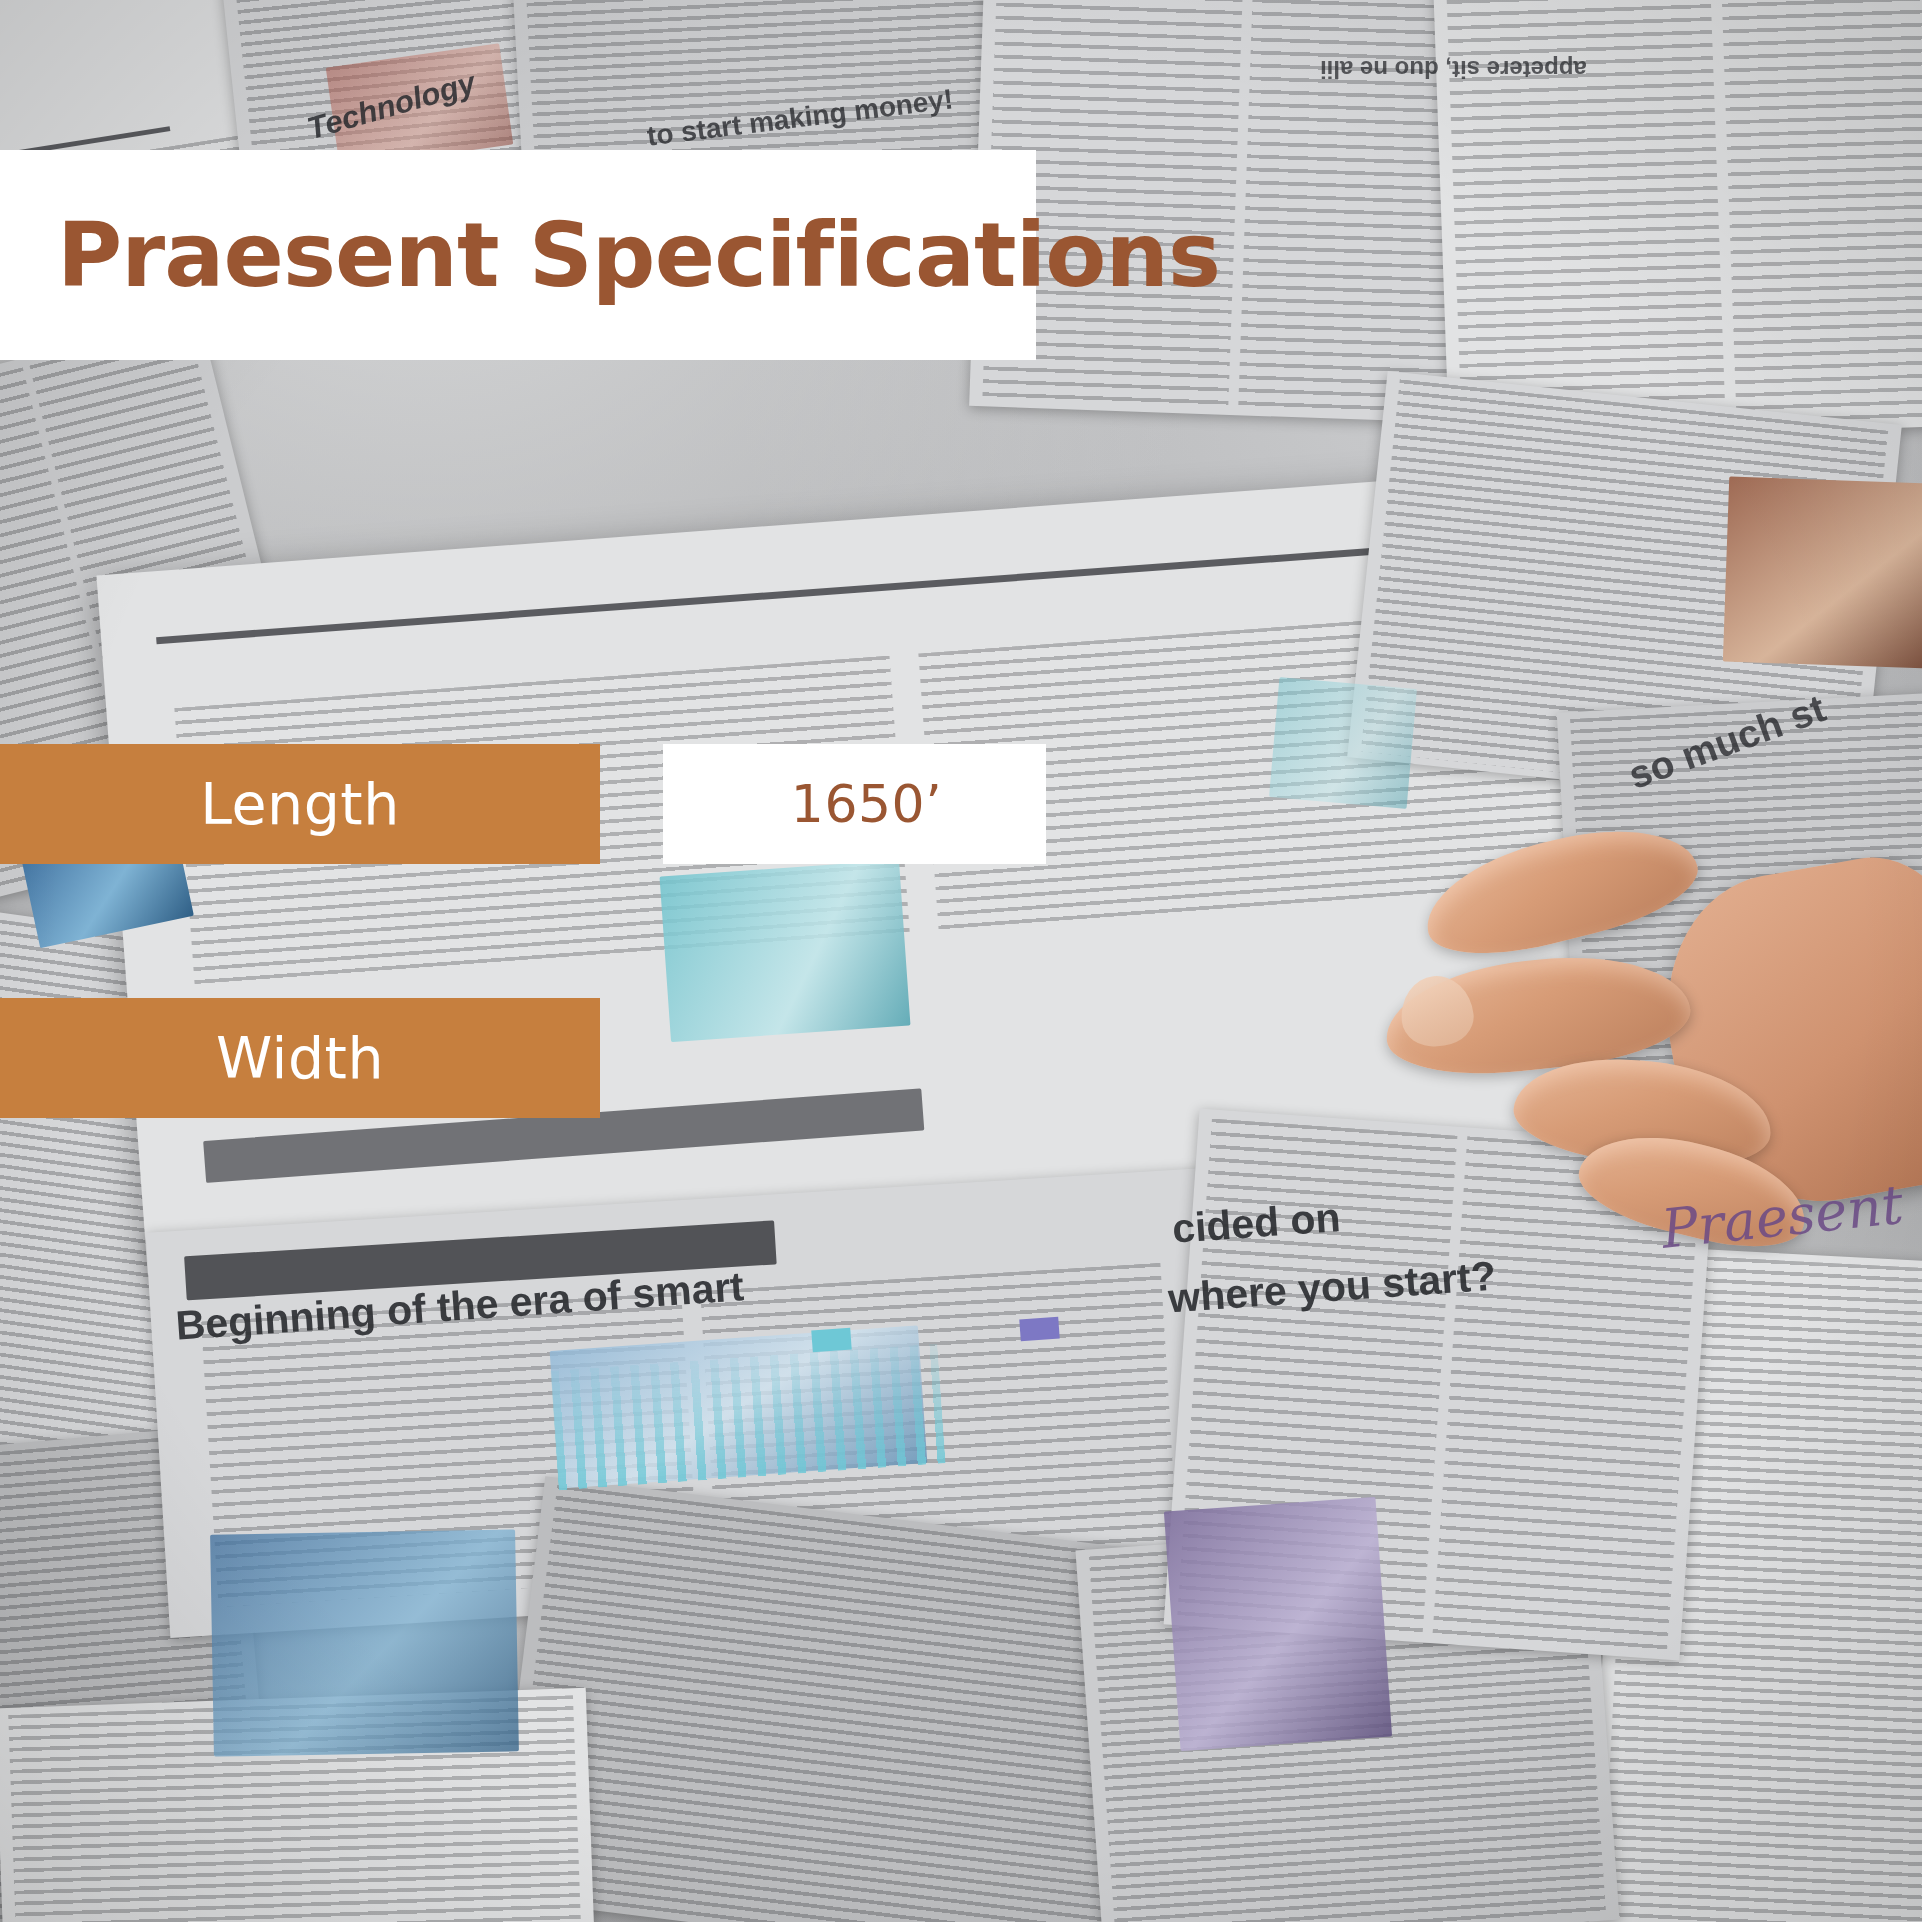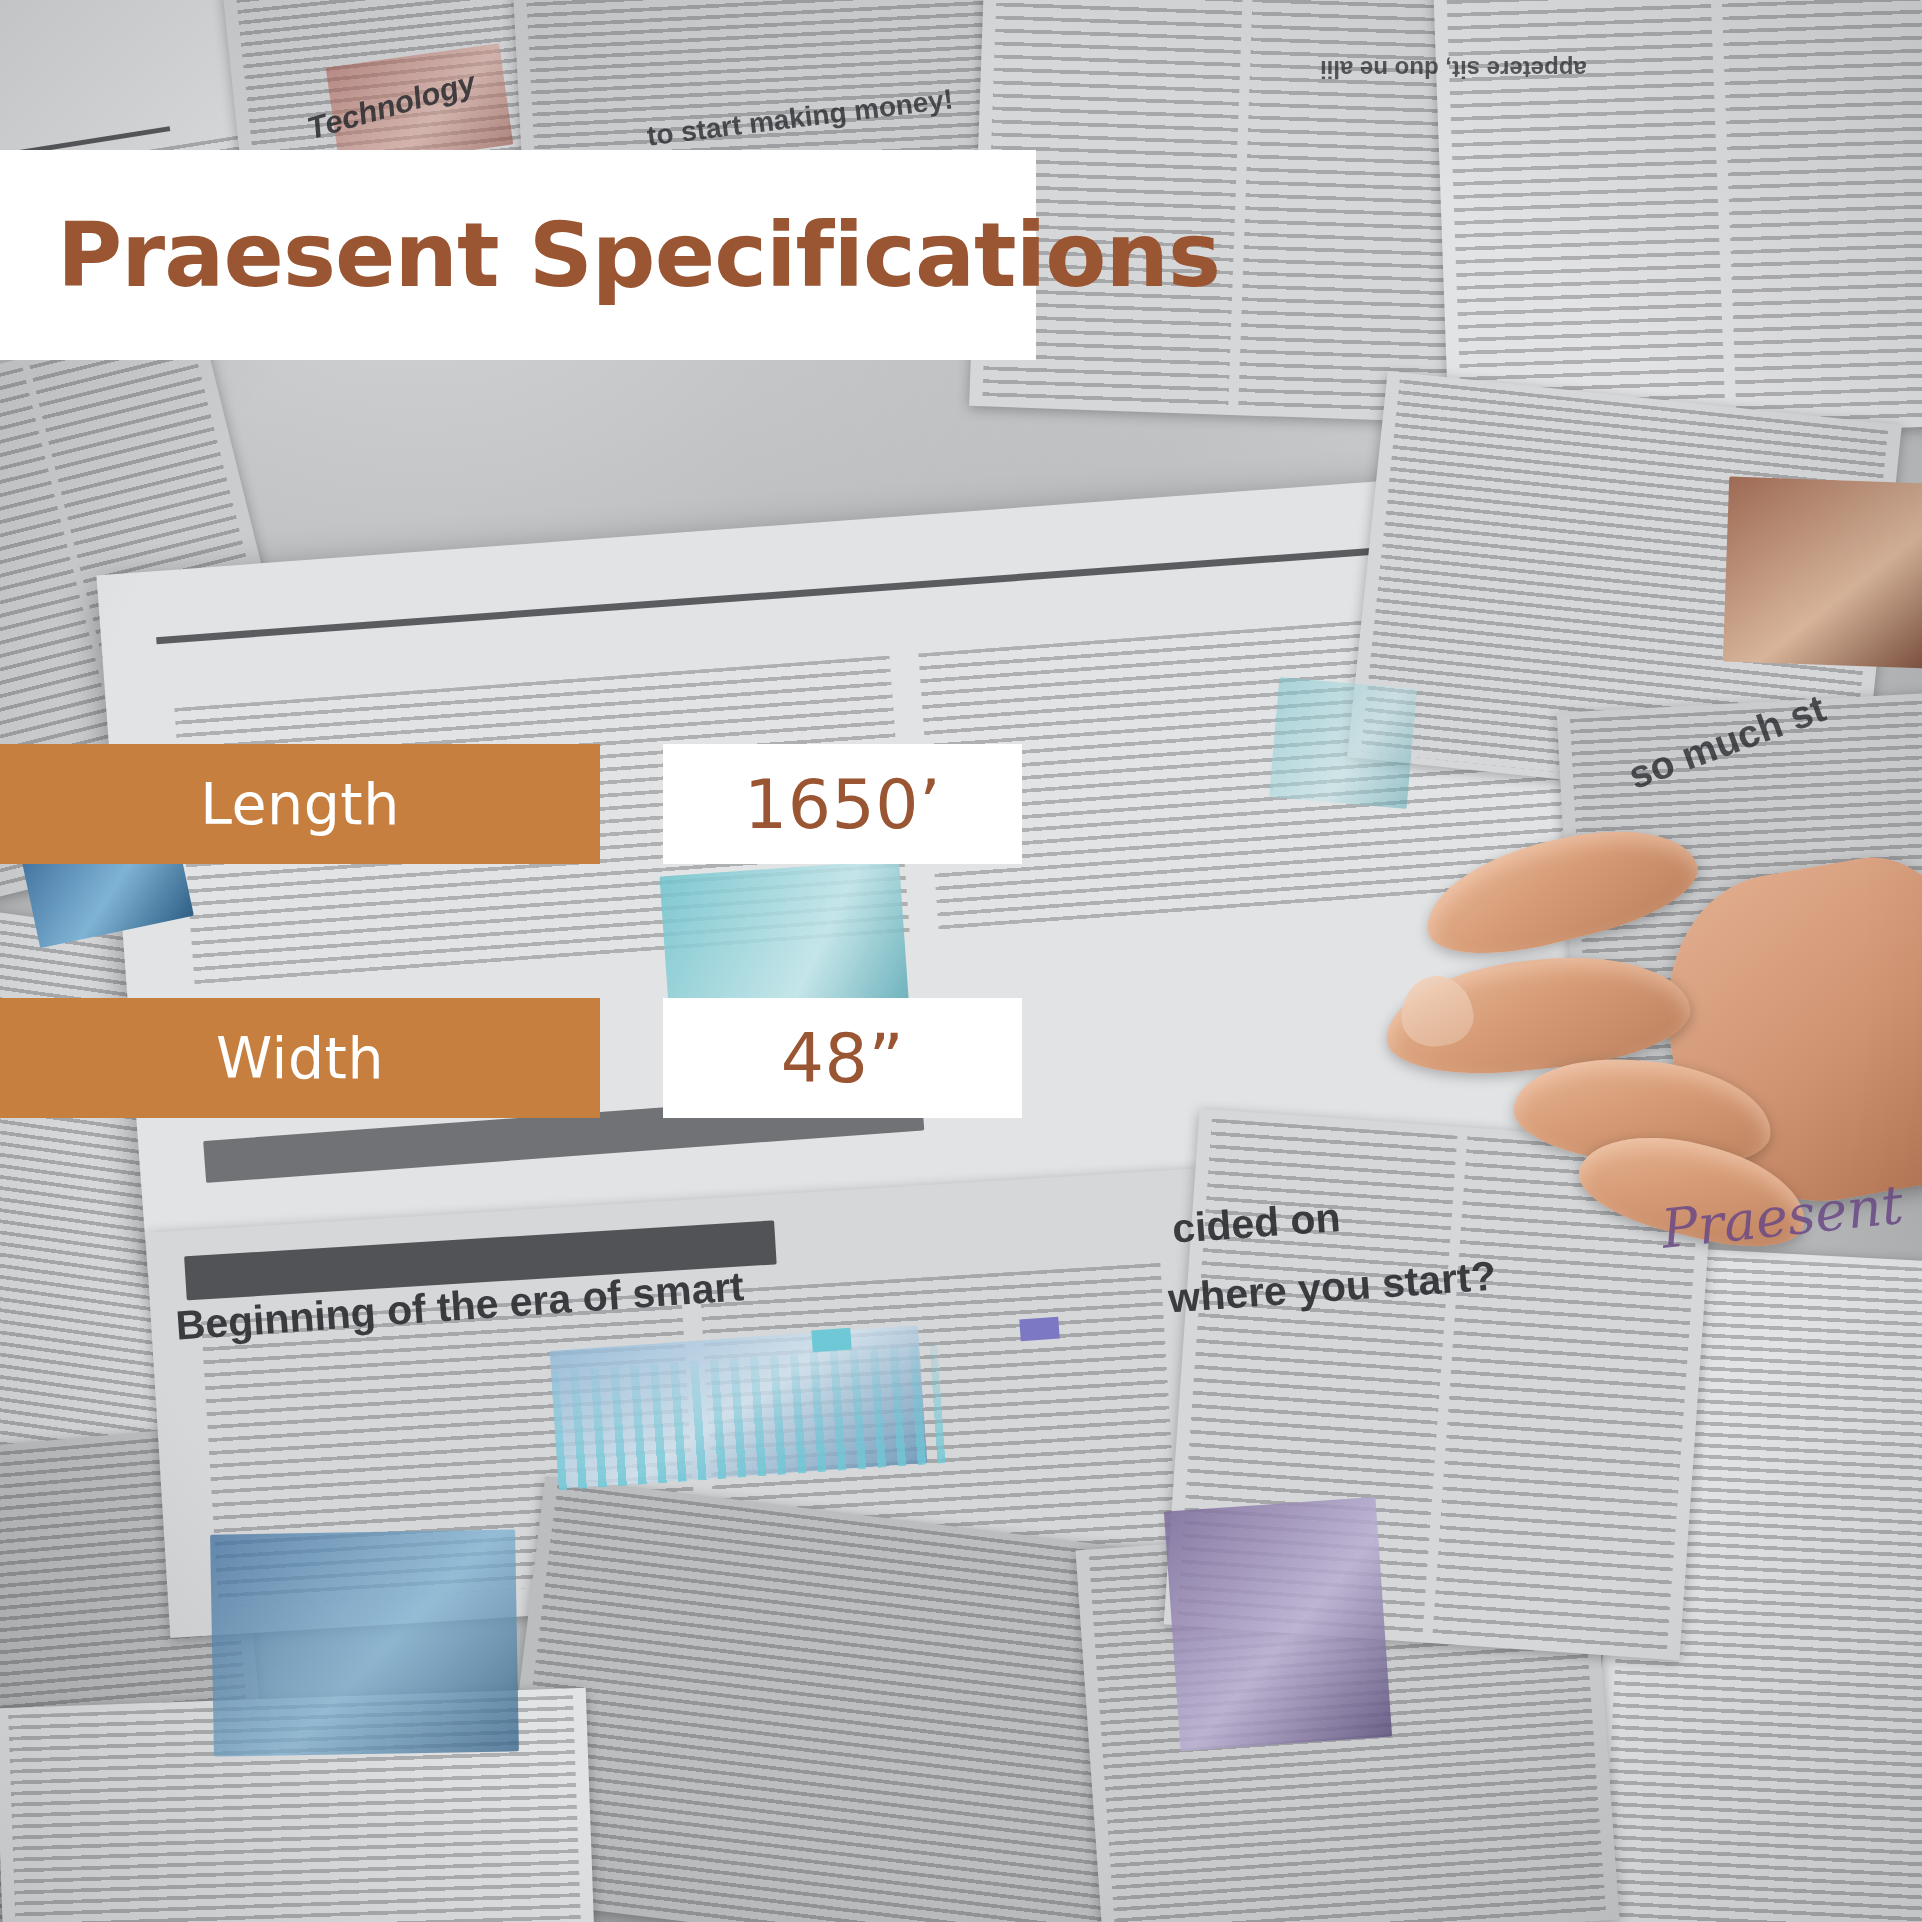--- a/index.html
+++ b/index.html
@@ -112,22 +112,23 @@
     font-size:57px;
     letter-spacing:0.5px;
   }
   .gap{width:37px;}
   .spec-value{
     width:359px;height:120px;background:#ffffff;
     display:flex;align-items:center;justify-content:center;
     color:#9a5632;
     font-family:"DejaVu Sans", sans-serif;
     font-weight:400;
-    font-size:68px;
+    font-size:52px;
     letter-spacing:0.5px;
+    padding-left:24px;
   }
   .row-0{top:744px;}
   .row-1{top:998px;}
   .row-2{top:1143px;}
 </style>
 </head>
 <body>
 
 <div id="stage">
 
@@ -243,18 +244,17 @@
 
   <div class="spec-row row-0">
     <div class="spec-label">Length</div>
     <div class="gap"></div>
     <div class="spec-value">1650’</div>
   </div>
 
   <div class="spec-row row-1">
     <div class="spec-label">Width</div>
     <div class="gap"></div>
-    <div class="spec-value">48”</div>
   </div>
 
 
 </div>
 
 
 </body></html>

